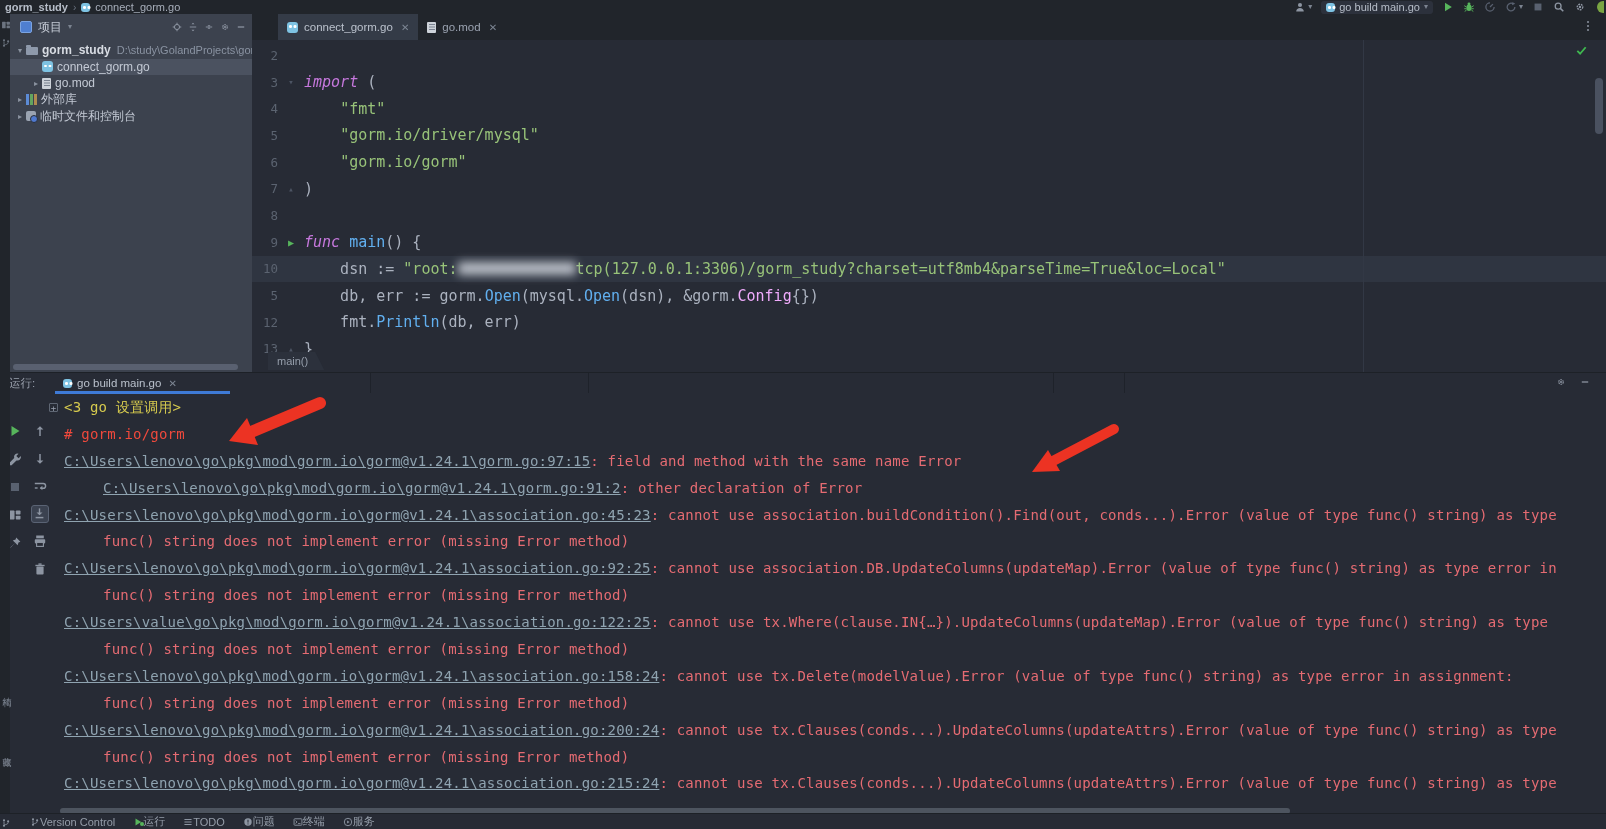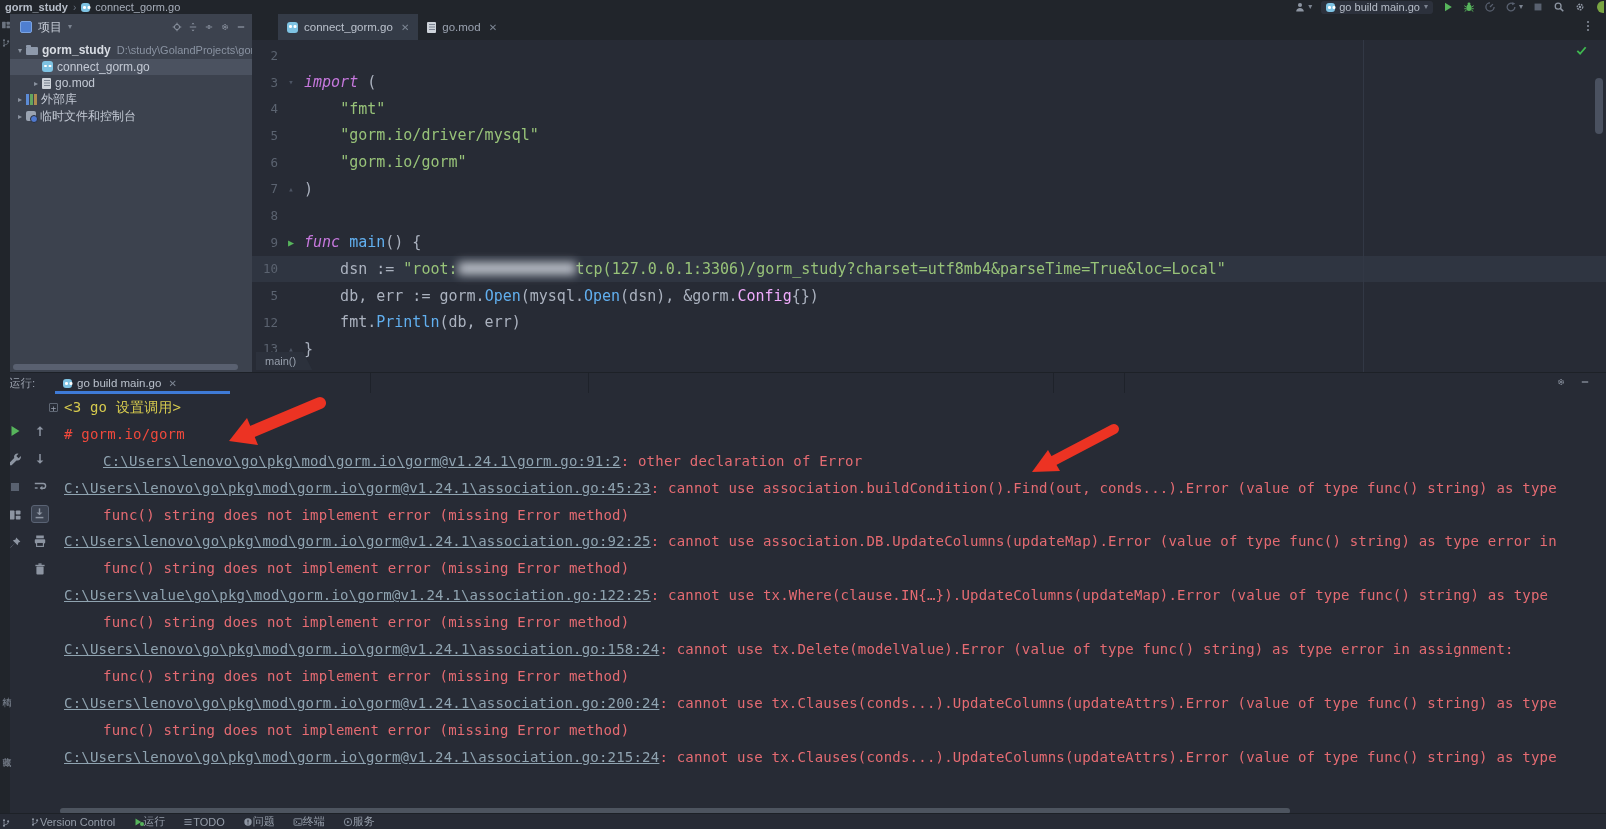--- a/index.html
+++ b/index.html
@@ -72,21 +72,21 @@
   .crow.hl{background:#2f3541;}
   .lnum{width:26px;flex:none;text-align:right;color:#5b6370;font-size:12.5px;font-family:"DejaVu Sans Mono",monospace;}
   .gut{width:26px;flex:none;text-align:center;font-size:9px;color:#4d5564;}
   .gut .runtri{color:#57b55c;font-size:10px;}
   .k{color:#c678dd;font-style:italic;} .s{color:#98c379;} .f{color:#61afef;} .t{color:#f0abfc;} .d{color:#abb2bf;}
   .blurb{display:inline-block;width:118px;height:13px;background:#b8bdc6;filter:blur(5px);
          border-radius:2px;vertical-align:-1px;}
   .estripe{position:absolute;right:0;top:0;width:16px;height:100%;}
   .vthumb{position:absolute;right:3px;top:38px;width:8px;height:56px;background:#4a5160;border-radius:4px;}
   .okcheck{position:absolute;right:18px;top:4px;width:13px;height:13px;color:#3fb950;}
-  .mainchip{position:absolute;left:4px;top:312px;height:18px;background:#2c313c;color:#969eab;font-size:11px;
+  .mainchip{position:absolute;left:16px;top:312px;height:18px;background:#2c313c;color:#969eab;font-size:11px;
             display:flex;align-items:center;padding:0 16px 0 9px;
             clip-path:polygon(0 0,84% 0,100% 100%,0 100%);}
 
   
   .runpanel{position:absolute;left:0;top:372px;width:1606px;height:441px;background:#272b35;
             border-top:1px solid #1d2127;box-sizing:border-box;z-index:2;}
   .rheader{position:absolute;left:0;top:0;width:100%;height:20px;}
   .rlabel{position:absolute;left:9px;top:3px;font-size:11.5px;color:#9aa1ad;}
   .rtab{position:absolute;left:55px;top:0;height:20px;display:flex;align-items:center;gap:5px;
         padding:0 8px;font-size:11.5px;color:#b9c0cb;}
@@ -438,20 +438,21 @@
         <use href="#i-print"></use>
       </svg>
     <svg class="rt ic" style="left:33px;top:169px">
         <use href="#i-trash"></use>
       </svg>
   </div>
 
   <div class="console" id="console-lines">
       <div class="cline"><span class="expbox">+</span><span class="cy">&lt;3 go 设置调用&gt;</span></div>
       <div class="cline"><span class="cr"># gorm.io/gorm</span></div>
+      <div class="cline"><span class="cl">C:\Users\lenovo\go\pkg\mod\gorm.io\gorm@v1.24.1\gorm.go:97:15</span><span class="cm">: field and method with the same name Error</span></div>
       <div class="cline ind"><span class="cl">C:\Users\lenovo\go\pkg\mod\gorm.io\gorm@v1.24.1\gorm.go:91:2</span><span class="cm">: other declaration of Error</span></div>
       <div class="cline"><span class="cl">C:\Users\lenovo\go\pkg\mod\gorm.io\gorm@v1.24.1\association.go:45:23</span><span class="cm">: cannot use association.buildCondition().Find(out, conds...).Error (value of type func() string) as type</span></div>
       <div class="cline ind"><span class="cm">func() string does not implement error (missing Error method)</span></div>
       <div class="cline"><span class="cl">C:\Users\lenovo\go\pkg\mod\gorm.io\gorm@v1.24.1\association.go:92:25</span><span class="cm">: cannot use association.DB.UpdateColumns(updateMap).Error (value of type func() string) as type error in</span></div>
       <div class="cline ind"><span class="cm">func() string does not implement error (missing Error method)</span></div>
       <div class="cline"><span class="cl">C:\Users\value\go\pkg\mod\gorm.io\gorm@v1.24.1\association.go:122:25</span><span class="cm">: cannot use tx.Where(clause.IN{…}).UpdateColumns(updateMap).Error (value of type func() string) as type</span></div>
       <div class="cline ind"><span class="cm">func() string does not implement error (missing Error method)</span></div>
       <div class="cline"><span class="cl">C:\Users\lenovo\go\pkg\mod\gorm.io\gorm@v1.24.1\association.go:158:24</span><span class="cm">: cannot use tx.Delete(modelValue).Error (value of type func() string) as type error in assignment:</span></div>
       <div class="cline ind"><span class="cm">func() string does not implement error (missing Error method)</span></div>
       <div class="cline"><span class="cl">C:\Users\lenovo\go\pkg\mod\gorm.io\gorm@v1.24.1\association.go:200:24</span><span class="cm">: cannot use tx.Clauses(conds...).UpdateColumns(updateAttrs).Error (value of type func() string) as type</span></div>

